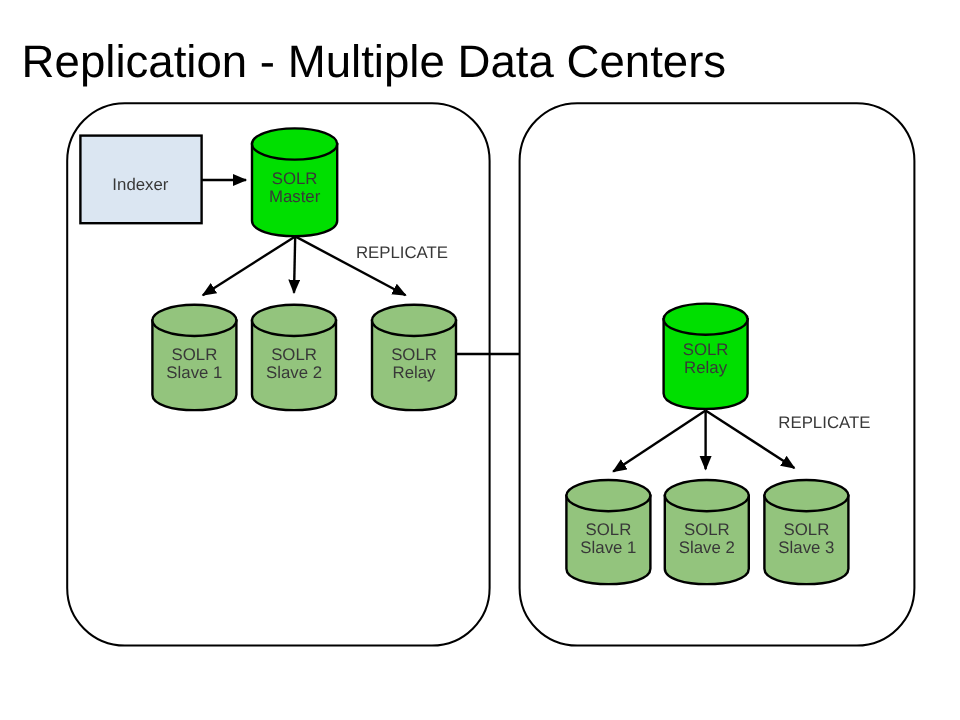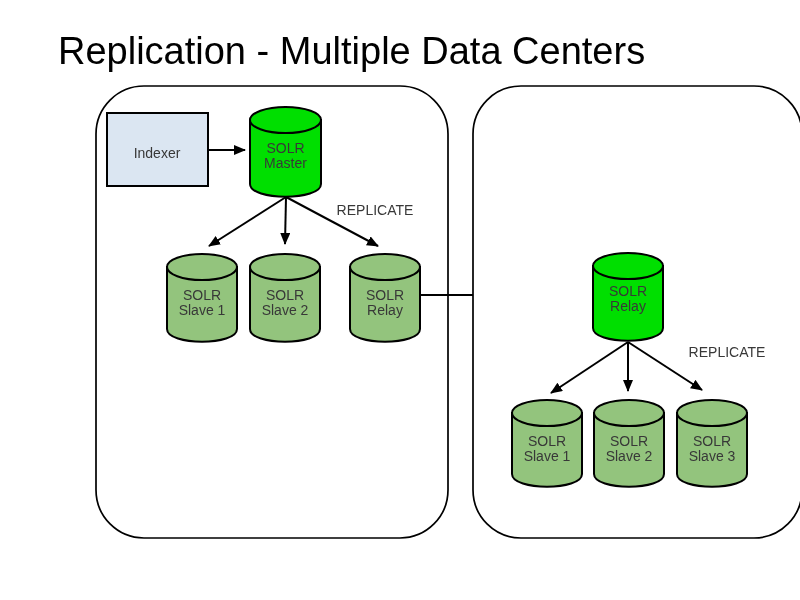--- a/index.html
+++ b/index.html
@@ -9,21 +9,20 @@
     width: 800px;
     height: 600px;
     overflow: hidden;
     font-family: "Liberation Sans", sans-serif;
   }
   .slide {
     position: relative;
     width: 699px;
     height: 600px;
     background: #ffffff;
-    padding-left: 40px;
   }
   svg { display: block; }
   .title-text {
     font-size: 38px;
     fill: var(--title_text, #000000);
     font-family: "Liberation Sans", sans-serif;
   }
   .dc-rect {
     fill: #ffffff;
     stroke: var(--outline, #000000);

